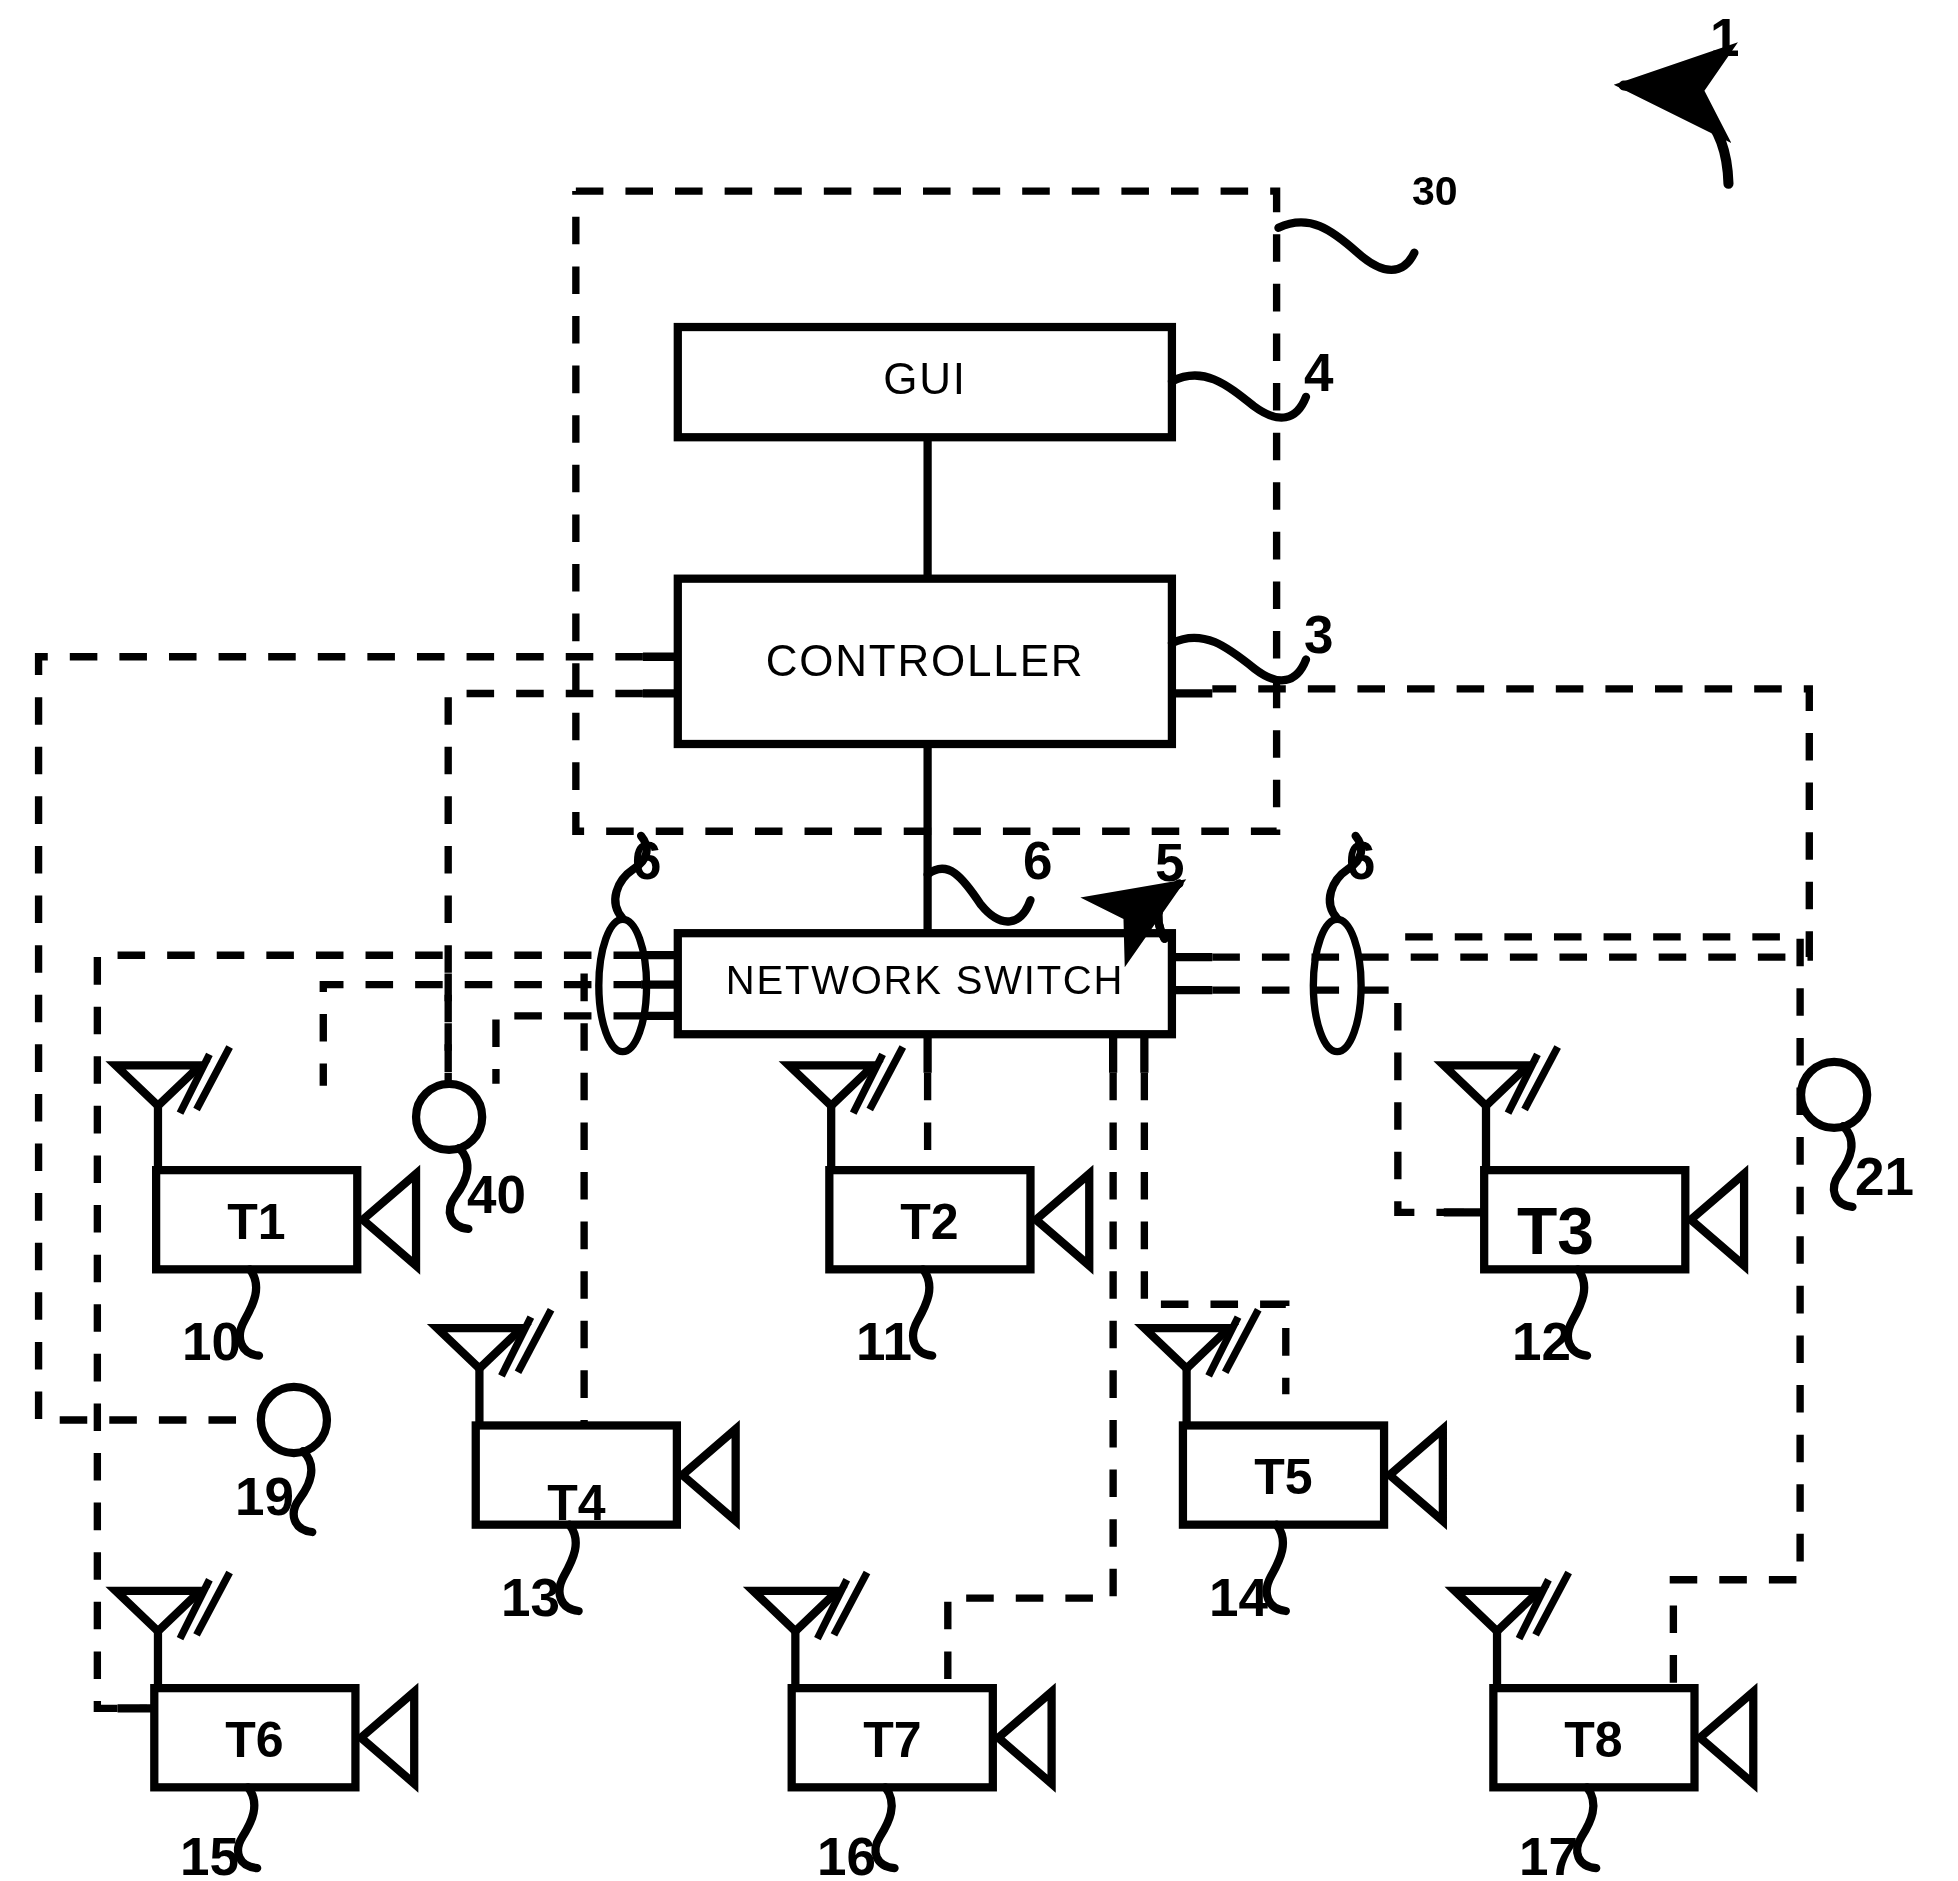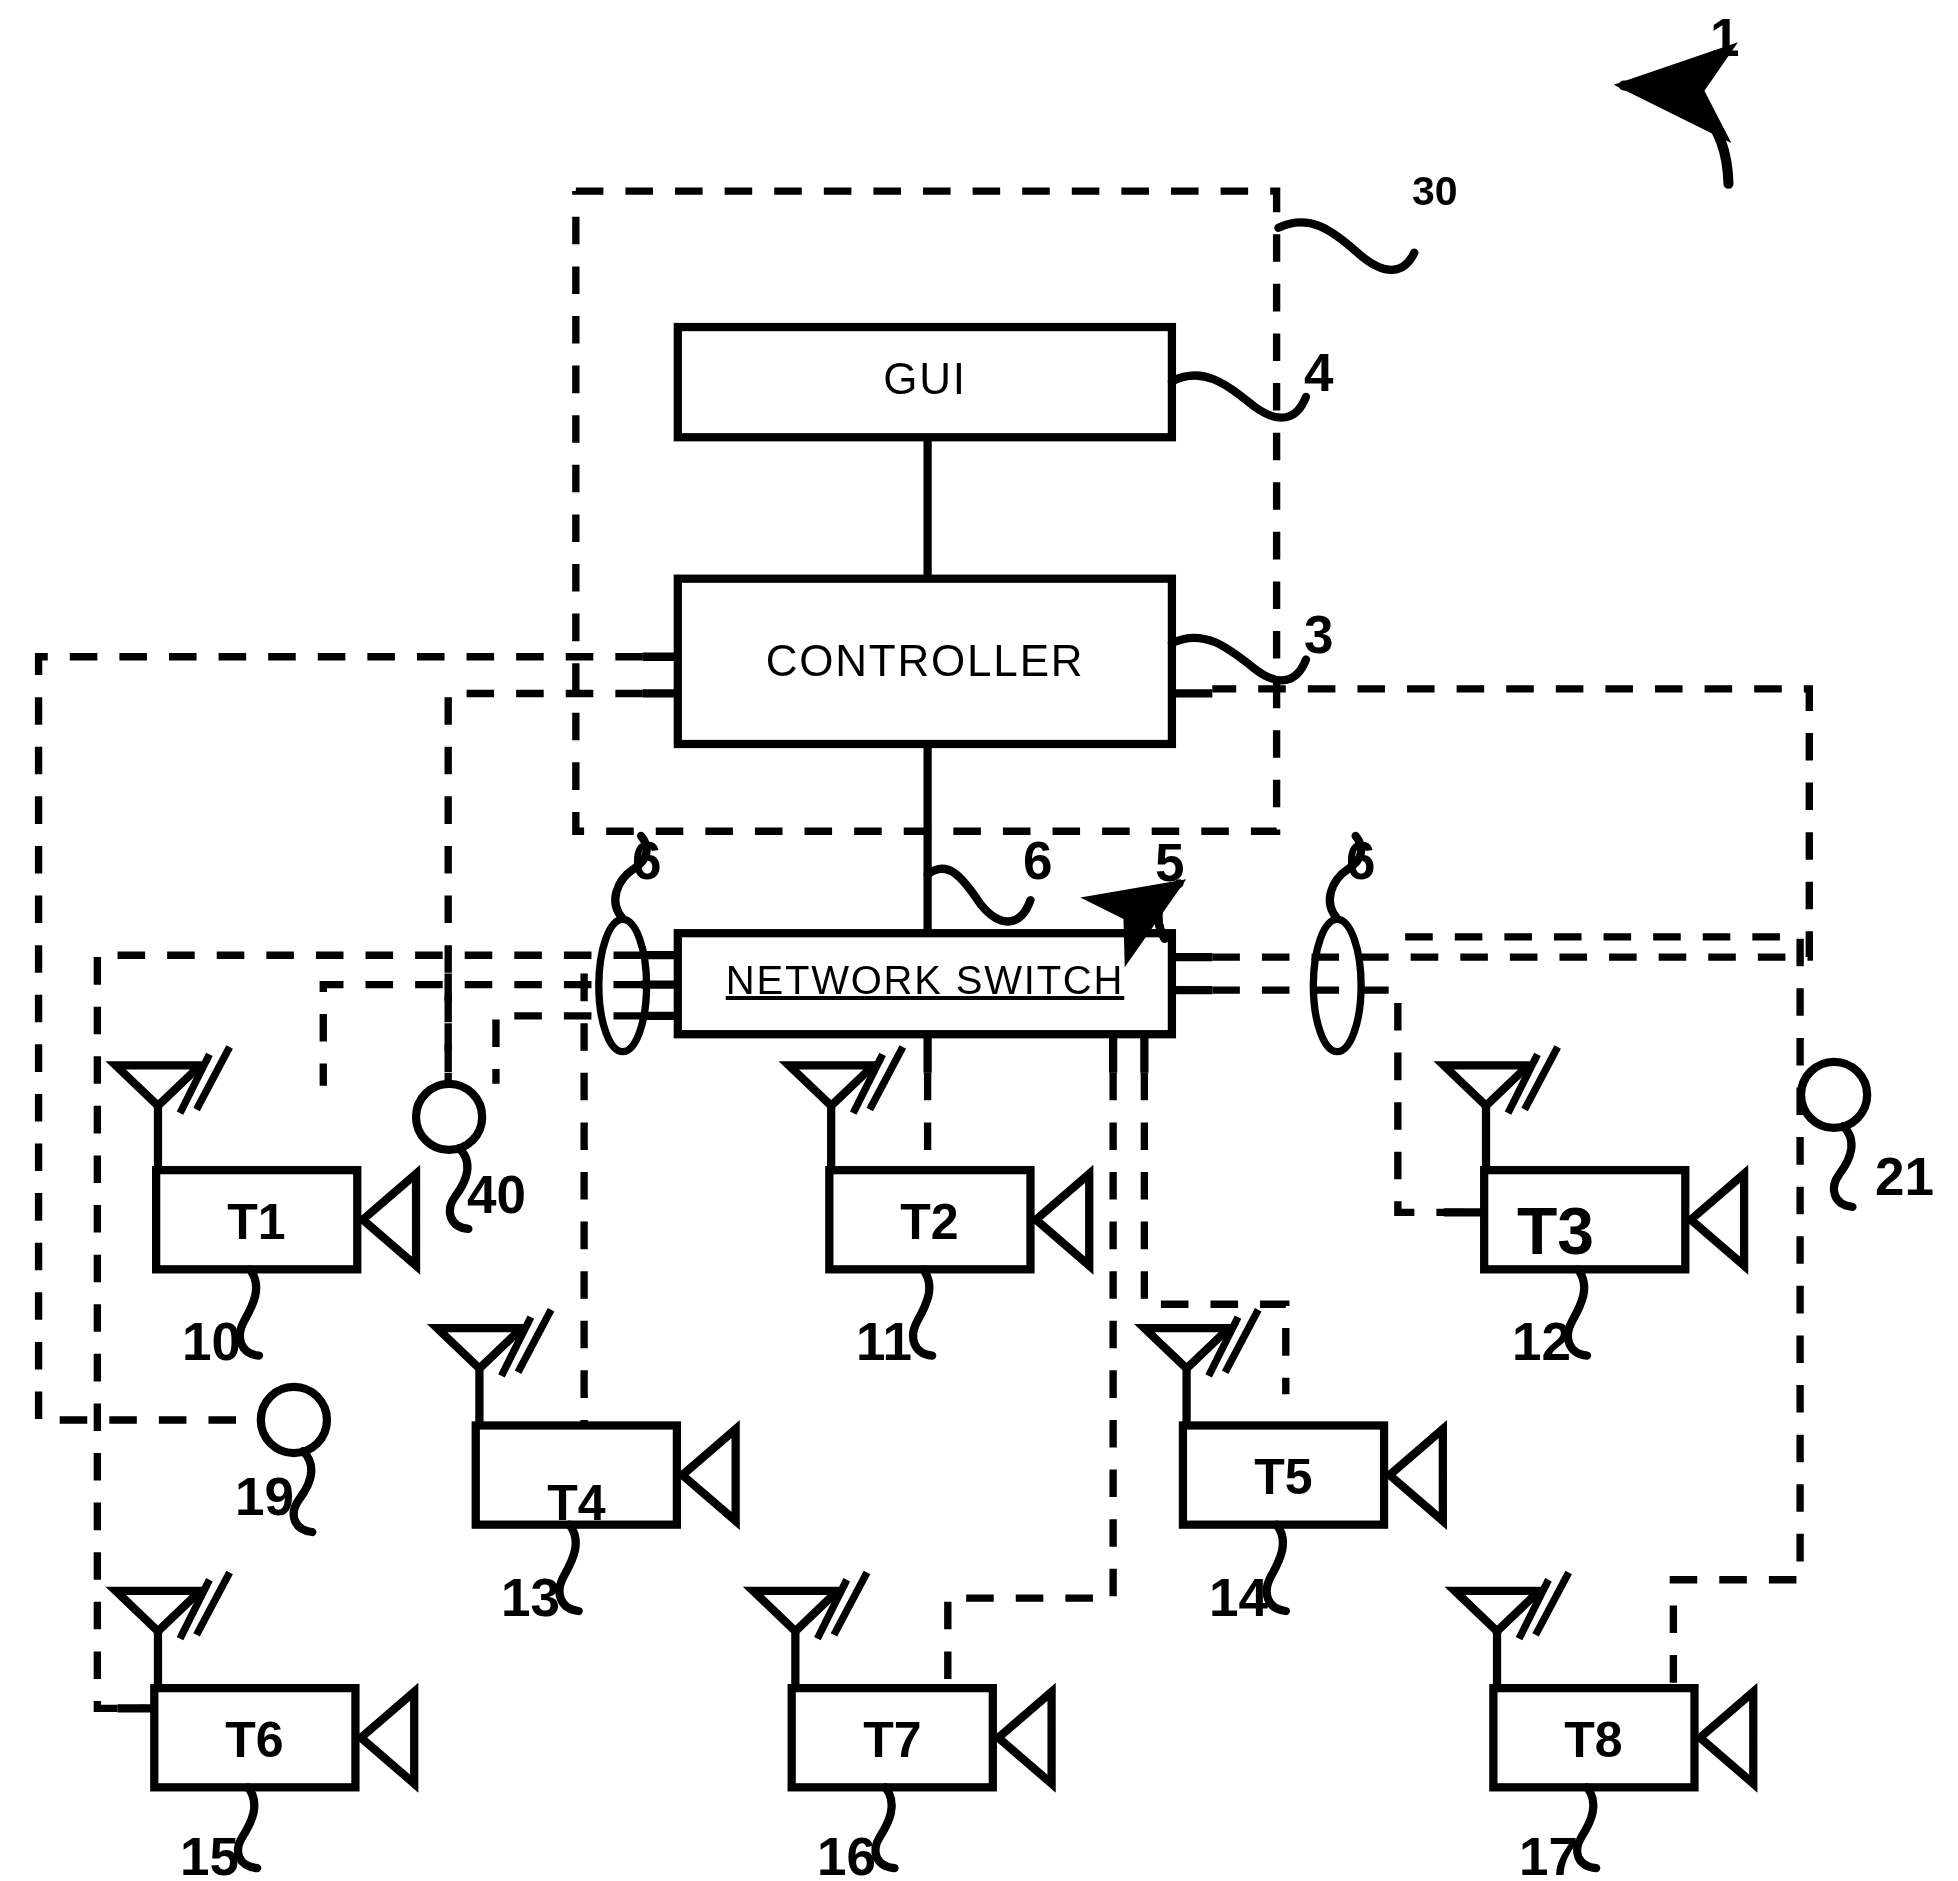--- a/index.html
+++ b/index.html
@@ -274,21 +274,21 @@
   <div class="ref-num" style="position:absolute; left:1710px; top:7.3px; font-size:53px;">1</div>
 
   <div class="ref-num" style="position:absolute; left:1412px; top:168px; font-size:41px;">30</div>
 
   <div class="blk-label" style="position:absolute; left:678px; top:354px; width:494px; text-align:center; font-size:44px;">GUI</div>
   <div class="ref-num" style="position:absolute; left:1304px; top:342px; font-size:53px;">4</div>
 
   <div class="blk-label" style="position:absolute; left:678px; top:636px; width:494px; text-align:center; font-size:44px;">CONTROLLER</div>
   <div class="ref-num" style="position:absolute; left:1304px; top:604px; font-size:53px;">3</div>
 
-  <div class="blk-label" style="position:absolute; left:678px; top:958px; width:494px; text-align:center; font-size:40px;text-decoration:underline;">NETWORK  SWITCH</div>
+  <div class="blk-label" style="position:absolute; left:678px; top:958px; width:494px; text-align:center; font-size:40px;">NETWORK  SWITCH</div>
   <div class="ref-num" style="position:absolute; left:1155px; top:832px; font-size:53px;">5</div>
 
   <div class="ref-num" style="position:absolute; left:632px; top:830px; font-size:53px;">6</div>
   <div class="ref-num" style="position:absolute; left:1023px; top:830px; font-size:53px;">6</div>
   <div class="ref-num" style="position:absolute; left:1346px; top:830px; font-size:53px;">6</div>
 
   <div class="term-label" style="position:absolute; left:156px; top:1193px; width:201px; text-align:center; font-size:50px;">T1</div>
   <div class="ref-num" style="position:absolute; left:182px; top:1311px; font-size:53px;">10</div>
 
   <div class="term-label" style="position:absolute; left:829px; top:1193px; width:201px; text-align:center; font-size:50px;">T2</div>
@@ -307,16 +307,16 @@
   <div class="ref-num" style="position:absolute; left:180px; top:1826px; font-size:53px;">15</div>
 
   <div class="term-label" style="position:absolute; left:792px; top:1711px; width:201px; text-align:center; font-size:50px;">T7</div>
   <div class="ref-num" style="position:absolute; left:817px; top:1826px; font-size:53px;">16</div>
 
   <div class="term-label" style="position:absolute; left:1493px; top:1711px; width:201px; text-align:center; font-size:50px;">T8</div>
   <div class="ref-num" style="position:absolute; left:1519px; top:1826px; font-size:53px;">17</div>
 
   <div class="ref-num" style="position:absolute; left:235px; top:1466px; font-size:53px;">19</div>
   <div class="ref-num" style="position:absolute; left:467px; top:1164px; font-size:53px;">40</div>
-  <div class="ref-num" style="position:absolute; left:1855px; top:1146px; font-size:53px;margin-left:20px;">21</div>
+  <div class="ref-num" style="position:absolute; left:1855px; top:1146px; font-size:53px;">21</div>
 
 </div>
 
 
 </body></html>

